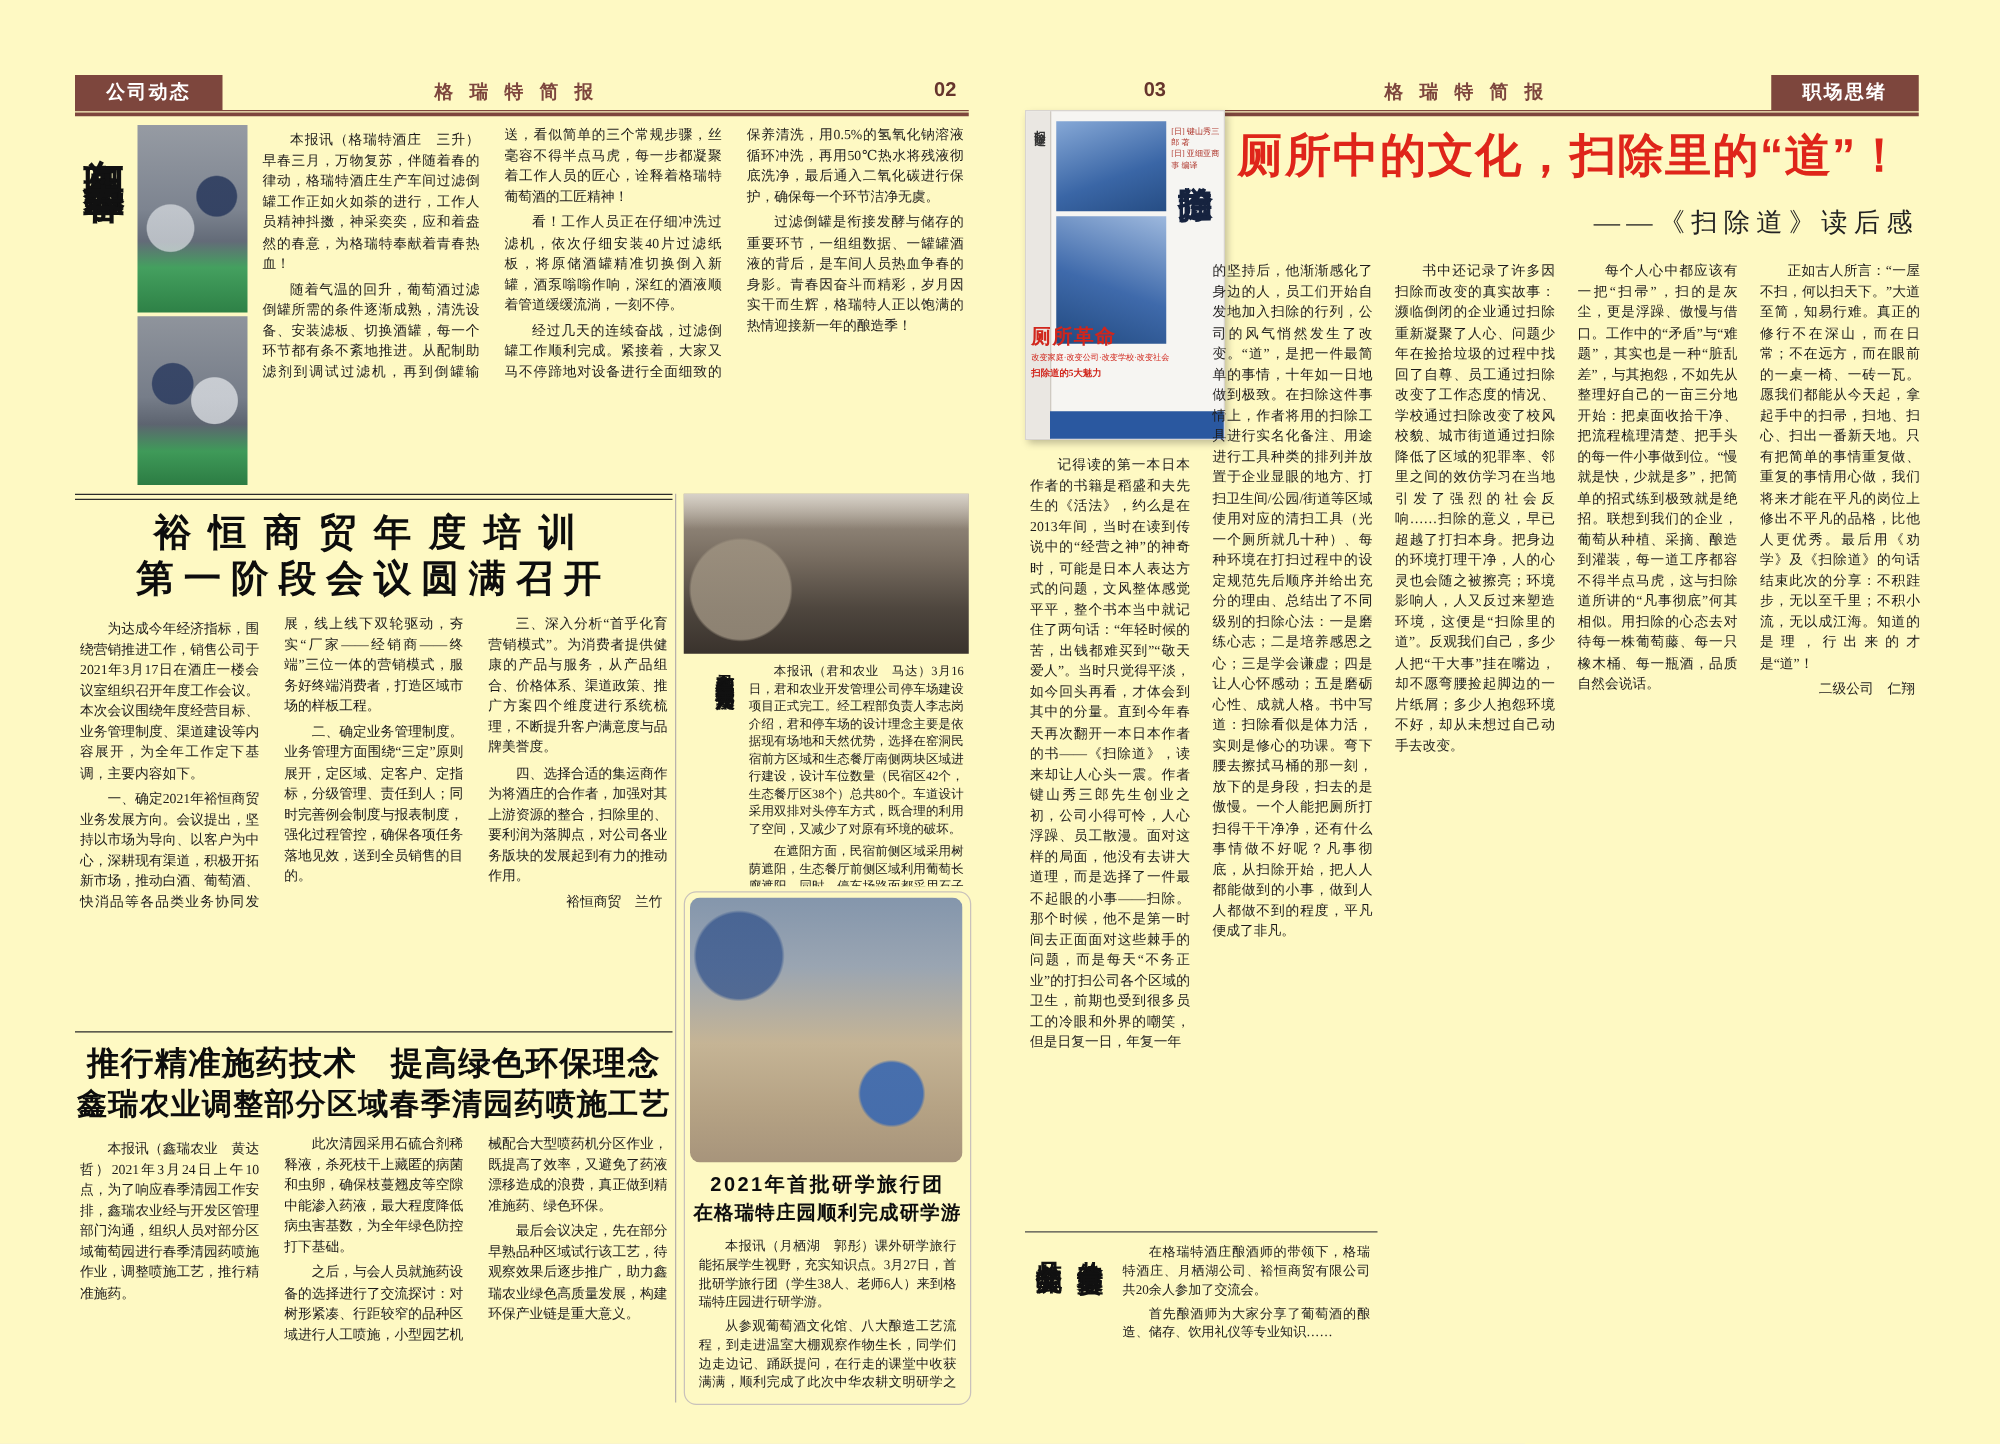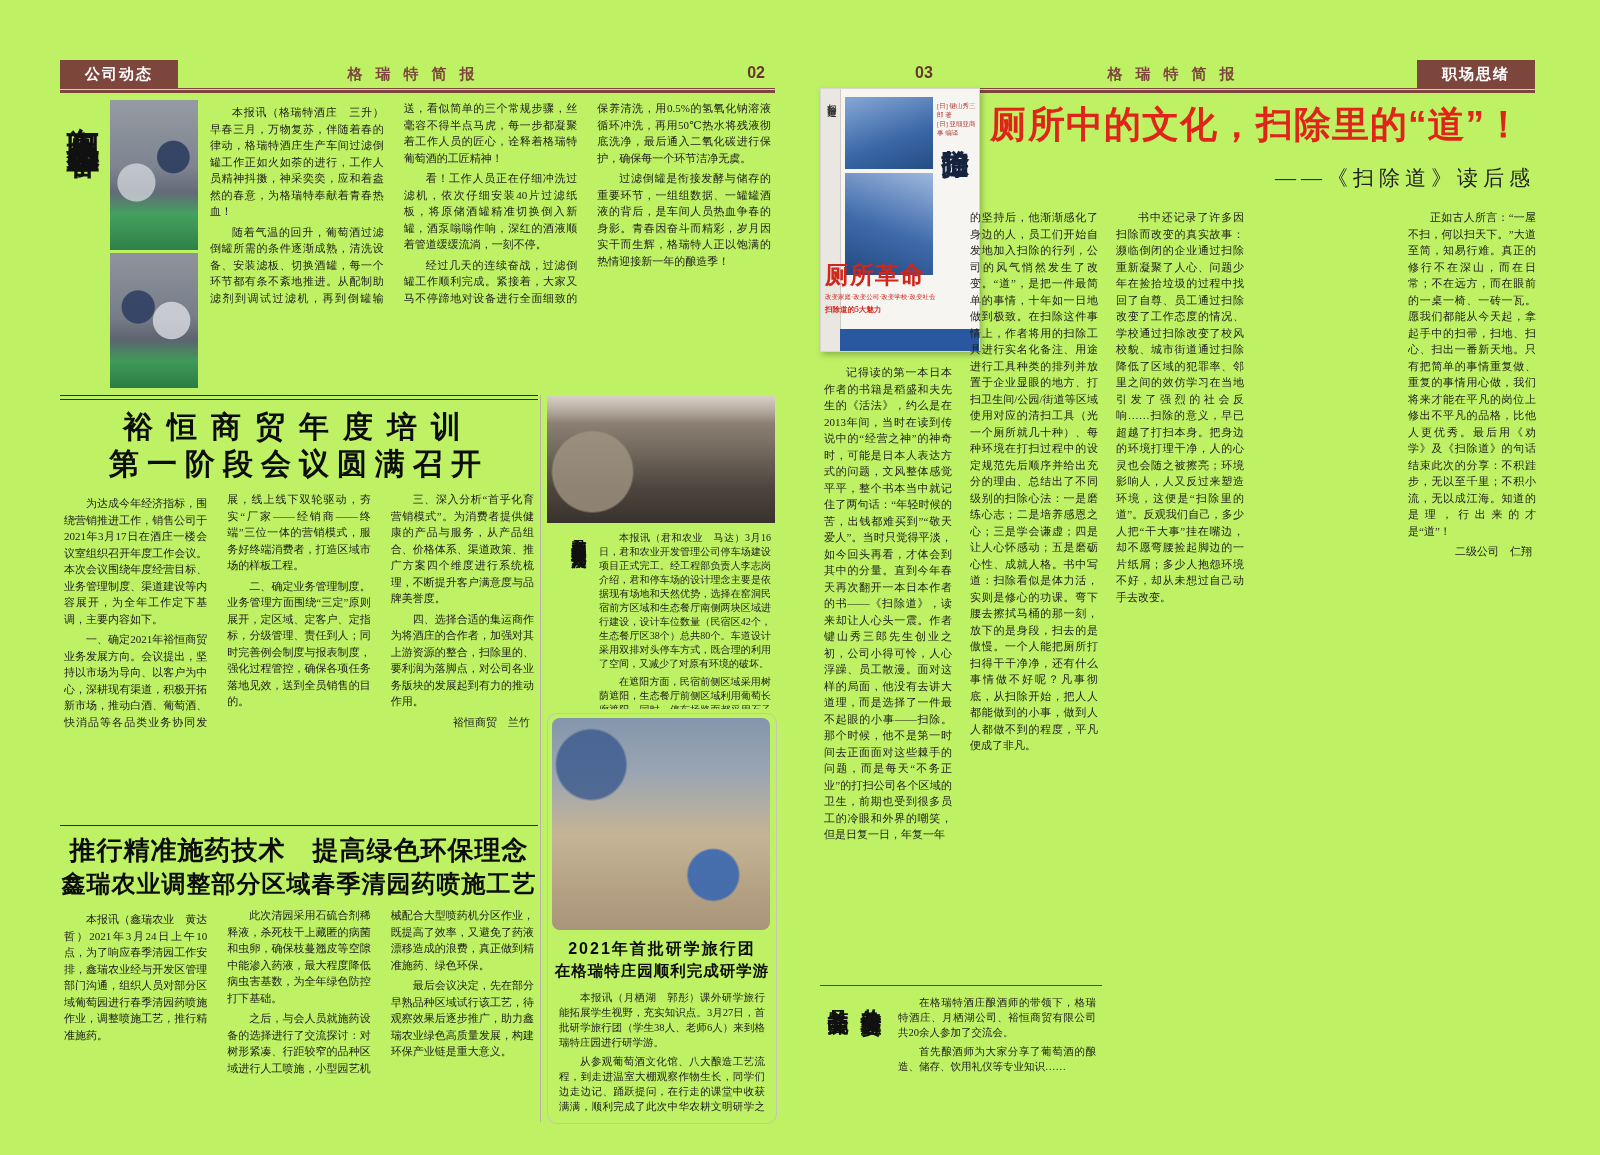--- a/index.html
+++ b/index.html
@@ -1,17 +1,17 @@
 <!DOCTYPE html>
 <html><head>
 <meta charset="utf-8">
 <style>
   html,body{margin:0;padding:0;}
   body{background:#e8e6e2;font-family:"Liberation Serif","DejaVu Serif",serif;}
-  #sheet{position:relative;width:1600px;height:1155px;background:#bef264;overflow:hidden;}
+  #sheet{position:relative;width:1600px;height:1155px;background:#fef9c3;overflow:hidden;}
   .page{position:absolute;top:60px;width:715px;height:1062px;}
   #page-left{left:60px;}
   #page-right{left:820px;}
 
   
   .pghead{position:absolute;left:0;top:0;width:100%;height:33px;}
   .tabbox{position:absolute;top:0;width:118px;height:28px;background:#7d463d;color:#fff;
           font-family:"Liberation Sans",sans-serif;font-size:15px;font-weight:bold;
           text-align:center;line-height:28px;letter-spacing:2px;}
   .masthead{position:absolute;left:0;right:0;top:0;height:28px;text-align:center;line-height:28px;
@@ -88,21 +88,21 @@
   #spine{position:absolute;left:0;top:0;width:19px;height:100%;background:#eae7e2;border-right:1px solid #cfcac2;}
   #spine-title{position:absolute;left:4px;top:8px;font-size:9px;letter-spacing:2px;color:#333;}
   .cover-photo1{left:24px;top:8px;width:88px;height:72px;
      background:linear-gradient(160deg,#86a8d6 0%,#3a66a6 60%,#264d84 100%);}
   .cover-photo2{left:24px;top:84px;width:88px;height:102px;
      background:linear-gradient(200deg,#9db8dd 0%,#3f6aab 55%,#224a80 100%);}
   .cover-author{position:absolute;left:116px;top:12px;width:40px;font-size:6.5px;line-height:9px;color:#b03a30;}
   #cover-title{position:absolute;right:6px;top:38px;height:150px;font-size:28px;line-height:36px;color:#16233f;
                font-family:"Liberation Serif",serif;}
   #cover-band{position:absolute;left:4px;bottom:26px;width:150px;height:66px;text-align:left;}
-  .band-title{font-size:24px;font-weight:bold;color:#d1261c;font-family:"Liberation Sans",sans-serif;letter-spacing:1px;}
+  .band-title{font-size:16px;font-weight:bold;color:#d1261c;font-family:"Liberation Sans",sans-serif;letter-spacing:1px;}
   .band-sub{font-size:6.5px;color:#d1261c;margin-top:2px;}
   .band-tag{font-size:7.5px;color:#d1261c;font-weight:bold;margin-top:3px;}
   #cover-footer{position:absolute;left:19px;right:0;bottom:0;height:22px;background:#2a58a0;}
 
   #essay-headline{position:absolute;left:170px;top:40px;width:555px;height:56px;
       font-family:"Liberation Sans",sans-serif;font-weight:bold;font-size:37px;letter-spacing:1px;
       color:#df251a;white-space:nowrap;}
   #essay-subtitle{position:absolute;left:170px;top:104px;width:545px;text-align:right;padding-right:14px;
       font-size:21px;letter-spacing:5px;color:#222;}
 
@@ -230,20 +230,23 @@
 
     <div id="ecol1" class="ecol flowtext">
       <p>记得读的第一本日本作者的书籍是稻盛和夫先生的《活法》，约么是在2013年间，当时在读到传说中的“经营之神”的神奇时，可能是日本人表达方式的问题，文风整体感觉平平，整个书本当中就记住了两句话：“年轻时候的苦，出钱都难买到”“敬天爱人”。当时只觉得平淡，如今回头再看，才体会到其中的分量。直到今年春天再次翻开一本日本作者的书——《扫除道》，读来却让人心头一震。作者键山秀三郎先生创业之初，公司小得可怜，人心浮躁、员工散漫。面对这样的局面，他没有去讲大道理，而是选择了一件最不起眼的小事——扫除。那个时候，他不是第一时间去正面面对这些棘手的问题，而是每天“不务正业”的打扫公司各个区域的卫生，前期也受到很多员工的冷眼和外界的嘲笑，但是日复一日，年复一年</p>
     </div>
     <div id="ecol2" class="ecol flowtext">
       <p style="text-indent:0;">的坚持后，他渐渐感化了身边的人，员工们开始自发地加入扫除的行列，公司的风气悄然发生了改变。“道”，是把一件最简单的事情，十年如一日地做到极致。在扫除这件事情上，作者将用的扫除工具进行实名化备注、用途进行工具种类的排列并放置于企业显眼的地方、打扫卫生间/公园/街道等区域使用对应的清扫工具（光一个厕所就几十种）、每种环境在打扫过程中的设定规范先后顺序并给出充分的理由、总结出了不同级别的扫除心法：一是磨练心志；二是培养感恩之心；三是学会谦虚；四是让人心怀感动；五是磨砺心性、成就人格。书中写道：扫除看似是体力活，实则是修心的功课。弯下腰去擦拭马桶的那一刻，放下的是身段，扫去的是傲慢。一个人能把厕所打扫得干干净净，还有什么事情做不好呢？凡事彻底，从扫除开始，把人人都能做到的小事，做到人人都做不到的程度，平凡便成了非凡。</p>
     </div>
     <div id="ecol3" class="ecol flowtext">
       <p>书中还记录了许多因扫除而改变的真实故事：濒临倒闭的企业通过扫除重新凝聚了人心、问题少年在捡拾垃圾的过程中找回了自尊、员工通过扫除改变了工作态度的情况、学校通过扫除改变了校风校貌、城市街道通过扫除降低了区域的犯罪率、邻里之间的效仿学习在当地引发了强烈的社会反响……扫除的意义，早已超越了打扫本身。把身边的环境打理干净，人的心灵也会随之被擦亮；环境影响人，人又反过来塑造环境，这便是“扫除里的道”。反观我们自己，多少人把“干大事”挂在嘴边，却不愿弯腰捡起脚边的一片纸屑；多少人抱怨环境不好，却从未想过自己动手去改变。</p>
     </div>
+    <div id="ecol4" class="ecol flowtext">
+      <p>每个人心中都应该有一把“扫帚”，扫的是灰尘，更是浮躁、傲慢与借口。工作中的“矛盾”与“难题”，其实也是一种“脏乱差”，与其抱怨，不如先从整理好自己的一亩三分地开始：把桌面收拾干净、把流程梳理清楚、把手头的每一件小事做到位。“慢就是快，少就是多”，把简单的招式练到极致就是绝招。联想到我们的企业，葡萄从种植、采摘、酿造到灌装，每一道工序都容不得半点马虎，这与扫除道所讲的“凡事彻底”何其相似。用扫除的心态去对待每一株葡萄藤、每一只橡木桶、每一瓶酒，品质自然会说话。</p>
+    </div>
     <div id="ecol5" class="ecol flowtext">
       <p>正如古人所言：“一屋不扫，何以扫天下。”大道至简，知易行难。真正的修行不在深山，而在日常；不在远方，而在眼前的一桌一椅、一砖一瓦。愿我们都能从今天起，拿起手中的扫帚，扫地、扫心、扫出一番新天地。只有把简单的事情重复做、重复的事情用心做，我们将来才能在平凡的岗位上修出不平凡的品格，比他人更优秀。最后用《劝学》及《扫除道》的句话结束此次的分享：不积跬步，无以至千里；不积小流，无以成江海。知道的是理，行出来的才是“道”！</p>
       <p class="byline">二级公司　仁翔</p>
     </div>
 
     <div id="sec-tasting">
       <div id="tasting-title" class="vtitle">
         <span>共飨舌尖盛宴</span><br>
         <span>品鉴交流会</span>
       </div>

